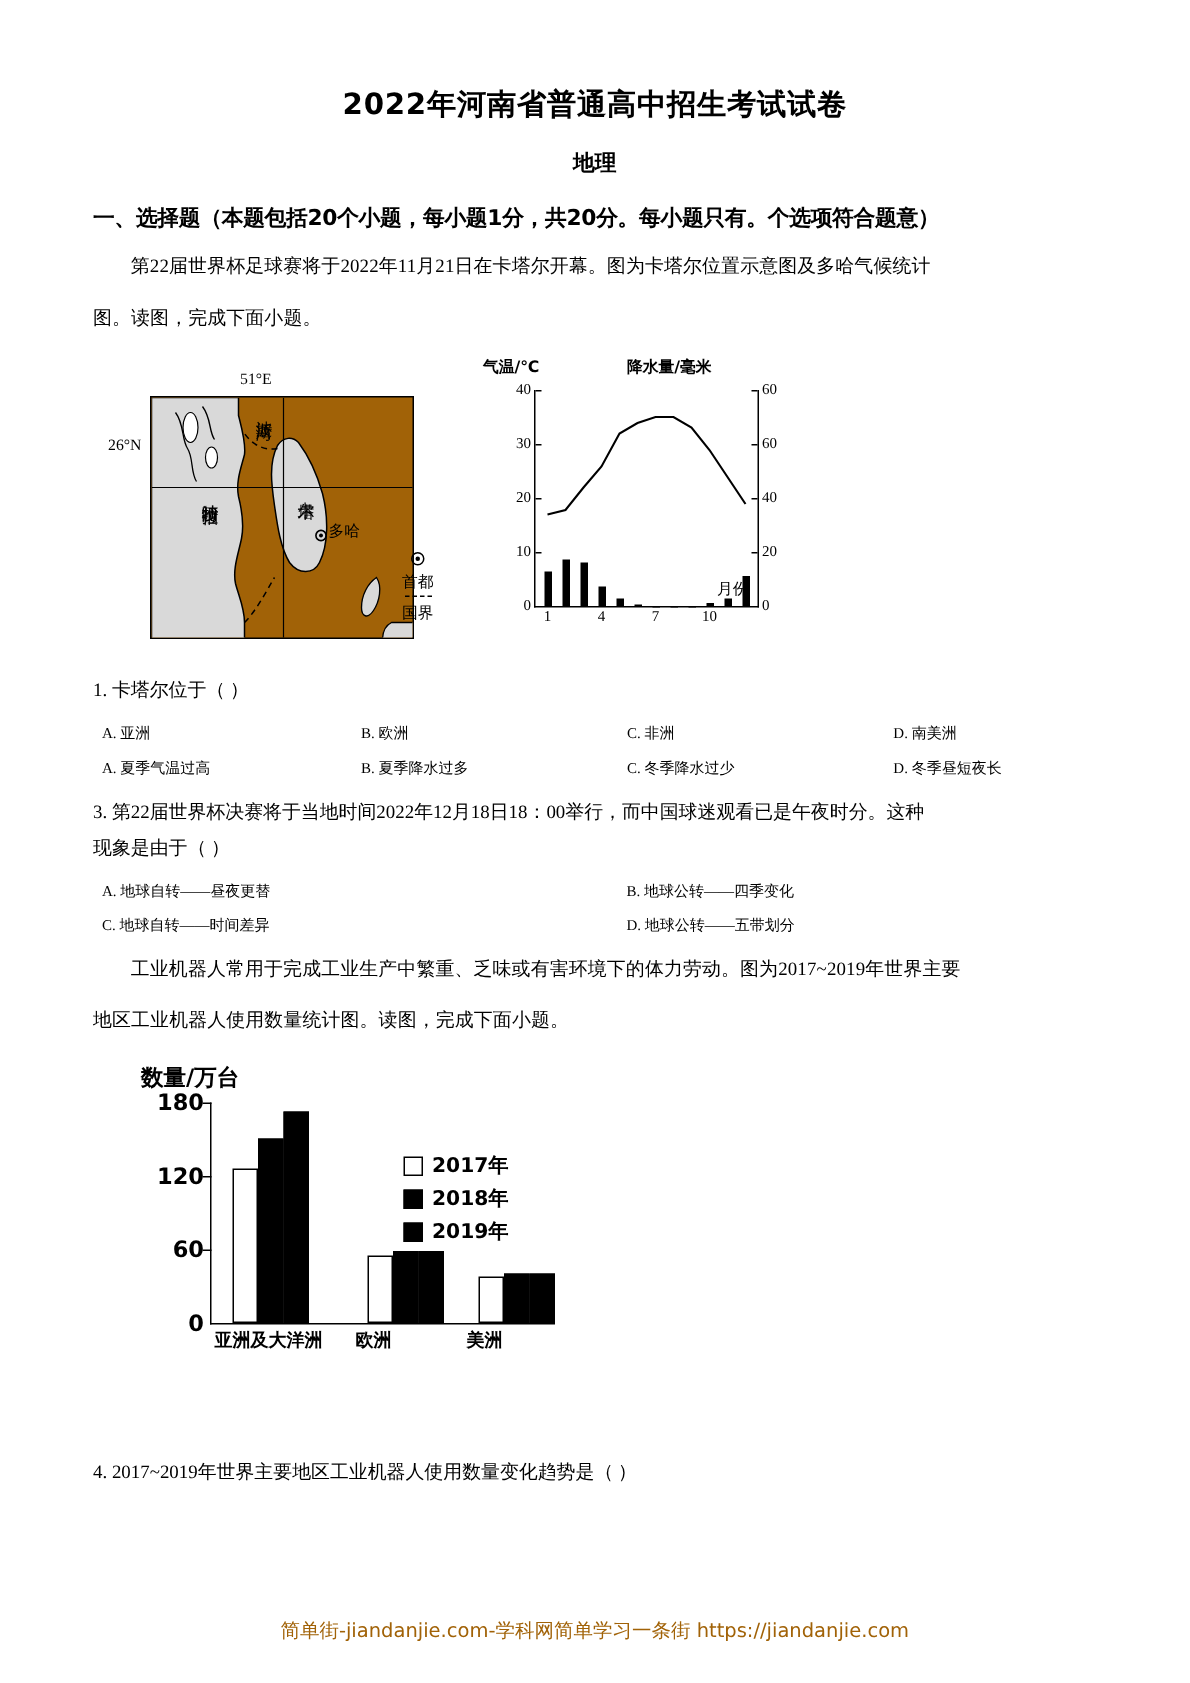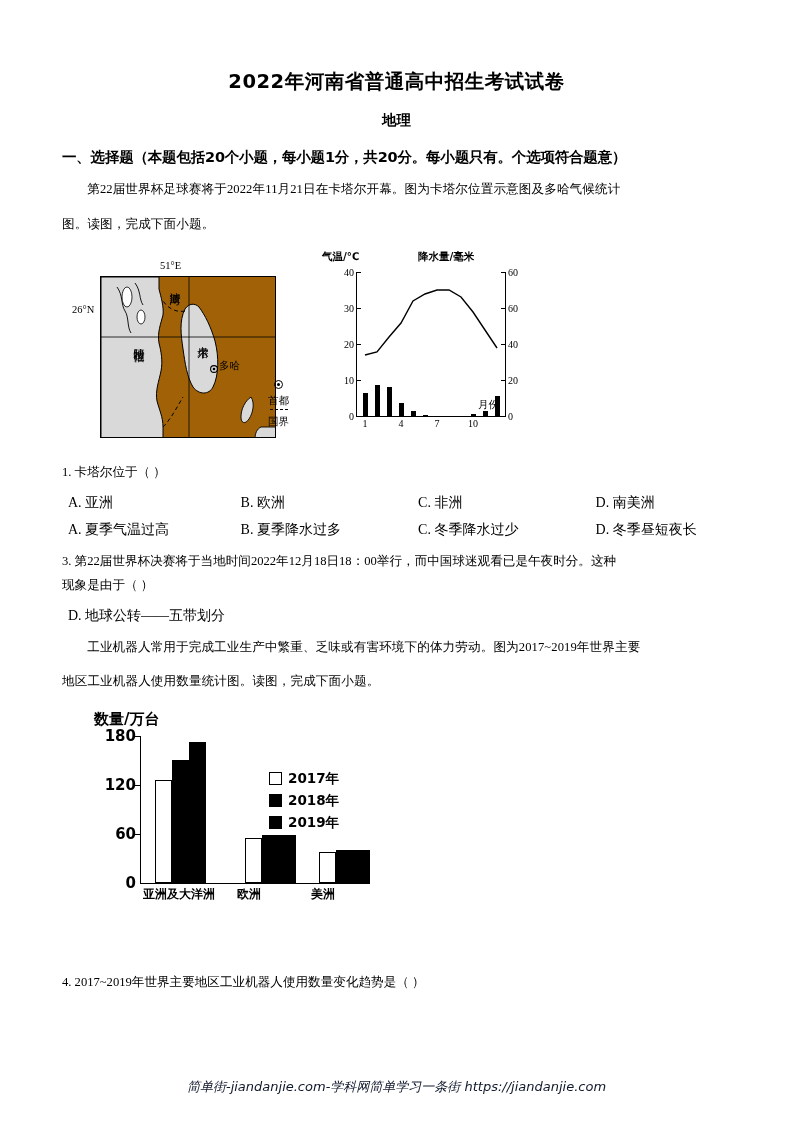--- a/index.html
+++ b/index.html
@@ -10,21 +10,21 @@
     background: #ffffff;
     font-family: "Liberation Serif", serif;
     color: #000;
     position: relative;
     overflow: hidden;
   }
   .page {
     position: absolute;
     left: 0; top: 0;
     width: 793px; height: 902px;
-    padding: 56px 62px 0 62px;
+    padding: 44px 62px 0 62px;
   }
   .doc-title {
     text-align: center;
     font-size: 19.5px;
     font-weight: bold;
     font-family: "DejaVu Sans", sans-serif;
     letter-spacing: 0.5px;
     margin-top: 12px;
   }
   .doc-subtitle {
@@ -49,21 +49,21 @@
     letter-spacing: 0.1px;
   }
   .para.nopad { text-indent: 0; font-family: Liberation Serif, serif; }
   .q {
     font-size: 12.6px;
     line-height: 1.9;
     margin-top: 11px;
   }
   .opts {
     display: flex;
-    font-size: 14px;
+    font-size: 10px;
     margin-top: 9px;
     gap: 42px;
   }
   .opts.four > div { width: 25%; }
   .opts.two > div { width: 50%; }
   .opts.two.indent > div:first-child { padding-left: 6px; }
   .opts.four > div:first-child { padding-left: 6px; }
 
   
   .fig1 {
@@ -160,21 +160,21 @@
   }
   .legend{
     position:absolute; left:128px; top:32px; font-size:13.5px; font-weight:bold;
     font-family:"DejaVu Sans", sans-serif; line-height:1.62;
   }
   .legend .lrow{display:flex; align-items:center; gap:6px;}
   .swatch{width:13px;height:13px;border:1.4px solid #000;display:inline-block;}
   .swatch.fill{background:#000;}
   .footer{
     position:absolute; left:0; top:1078px; width:793px; text-align:center;
-    font-size:13px; color:#0f172a; font-family:"DejaVu Sans", sans-serif;font-style:italic;
+    font-size:13px; color:#a16207; font-family:"DejaVu Sans", sans-serif;
   }
 </style>
 </head>
 <body>
 
 <div class="page">
 
   <div class="doc-title">2022年河南省普通高中招生考试试卷</div>
   <div class="doc-subtitle">地理</div>
 
@@ -298,20 +298,25 @@
   <div class="opts four">
     <div>A. 夏季气温过高</div>
     <div>B. 夏季降水过多</div>
     <div>C. 冬季降水过少</div>
     <div>D. 冬季昼短夜长</div>
   </div>
 
   <div class="q">3. 第22届世界杯决赛将于当地时间2022年12月18日18：00举行，而中国球迷观看已是午夜时分。这种</div>
   <div style="font-size:12.6px;line-height:1.9;">现象是由于（      ）</div>
   <div class="opts two indent">
+    <div>A. 地球自转——昼夜更替</div>
+    <div>B. 地球公转——四季变化</div>
+  </div>
+  <div class="opts two indent">
+    <div>C. 地球自转——时间差异</div>
     <div>D. 地球公转——五带划分</div>
   </div>
 
   <div class="para">工业机器人常用于完成工业生产中繁重、乏味或有害环境下的体力劳动。图为2017~2019年世界主要</div>
   <div class="para nopad">地区工业机器人使用数量统计图。读图，完成下面小题。</div>
 
   <div class="fig2">
     <div class="f2-ylabel">数量/万台</div>
 
     <div class="f2-plot">

